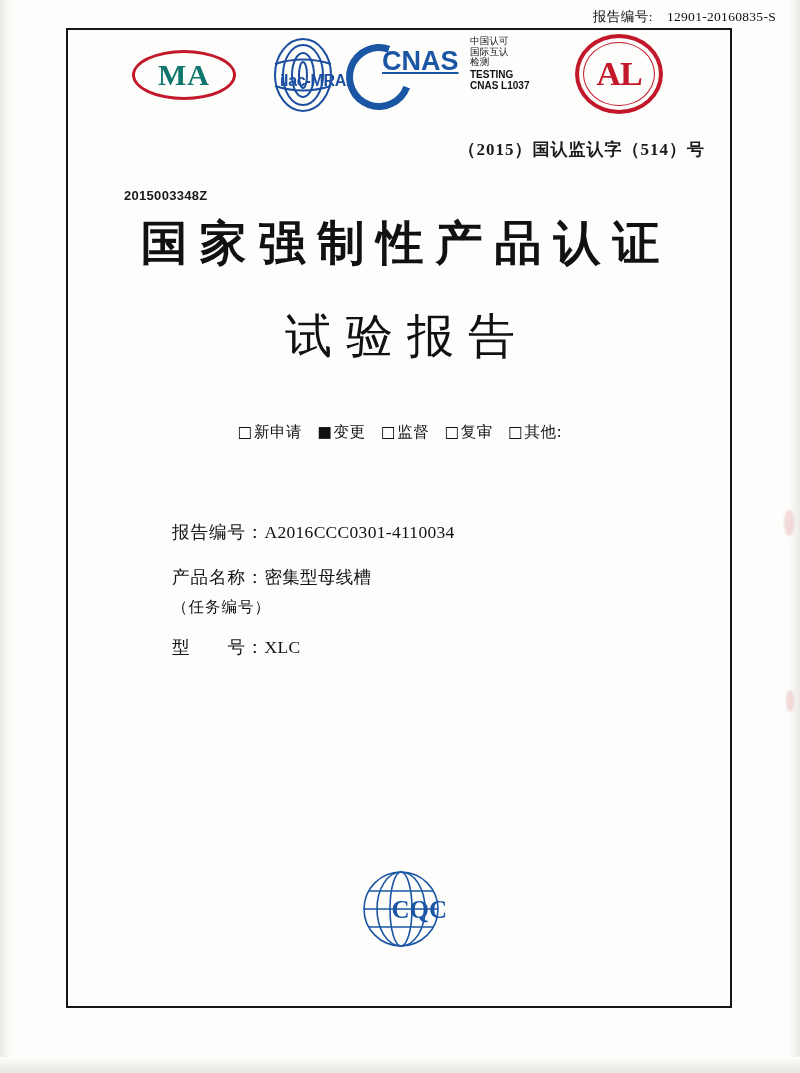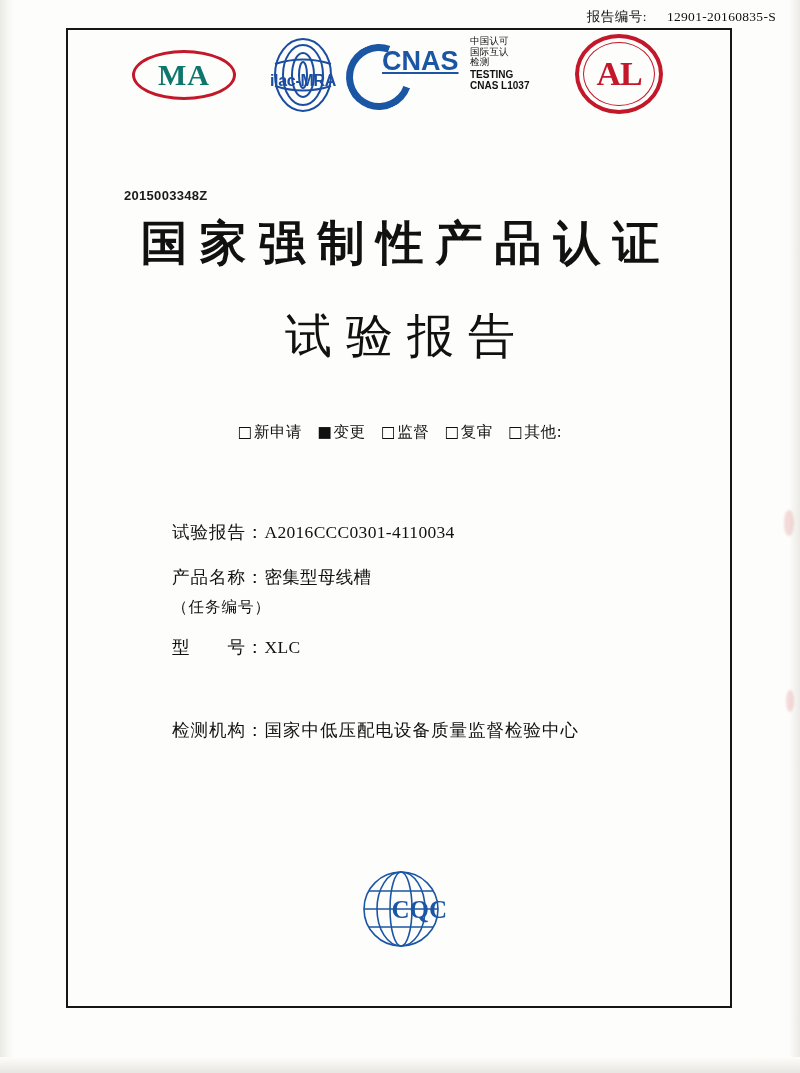--- a/index.html
+++ b/index.html
@@ -44,21 +44,21 @@
   .report-no {
     position: absolute;
     top: 8px;
     right: 24px;
     font-size: 13.5px;
     letter-spacing: .5px;
     white-space: nowrap;
     color: #111;
     font-family: "Liberation Serif", serif;
   }
-  .report-no .label { margin-right: 16px; }
+  .report-no .label { margin-right: 10px; }
   .report-no .value { letter-spacing: .3px; }
 
   
   .frame {
     position: absolute;
     left: 66px;
     top: 28px;
     width: 666px;
     height: 980px;
     border: 2px solid #161616;
@@ -108,21 +108,21 @@
     top: 8px;
     width: 86px;
     height: 78px;
   }
   .ilac svg { display:block; }
   .ilac .word {
     position: absolute;
     left: 0;
     top: 36px;
     width: 86px;
-    text-align: center;
+    text-align: right;
     font-size: 16px;
     font-weight: bold;
     color: #1b4ea0;
     font-family: "Liberation Sans", sans-serif;
     letter-spacing: -.3px;
   }
 
   
   .cnas {
     position: absolute;
@@ -401,50 +401,48 @@
     </div>
 
     <div class="al">
       <div class="outer"></div>
       <div class="inner"></div>
       <div class="mark">AL</div>
     </div>
   </div>
 
   <div class="code-left">2015003348Z</div>
+  <div class="code-right">（2015）国认监认字（514）号</div>
 
   <div class="title1">国家强制性产品认证</div>
   <div class="title2">试验报告</div>
 
   <div class="check-row">
     <span class="item box-empty">新申请</span>
     <span class="item box-filled">变更</span>
     <span class="item box-empty">监督</span>
     <span class="item box-empty">复审</span>
     <span class="item box-empty">其他:</span>
   </div>
 
   <div class="fields">
     <div class="field">
-      <span class="k">试验报告：</span><span class="v">A2016CCC0301-4110034</span>
+      <span class="k">报告编号：</span><span class="v">A2016CCC0301-4110034</span>
     </div>
     <div class="field">
       <span class="k">产品名称：</span><span class="v">密集型母线槽</span>
     </div>
     <div class="field sub">
       <span class="k">（任务编号）</span>
     </div>
     <div class="field">
       <span class="k">型　　号：</span><span class="v">XLC</span>
     </div>
   </div>
 
-  <div class="inst">
-    <span>检测机构：</span><span>国家中低压配电设备质量监督检验中心</span>
-  </div>
 
   <div class="cqc">
     <svg width="92" height="78" viewBox="0 0 92 78">
       <g fill="none" stroke="#1b56a4" stroke-width="1.6">
         <circle cx="46" cy="39" r="37"></circle>
         <ellipse cx="46" cy="39" rx="24" ry="37"></ellipse>
         <ellipse cx="46" cy="39" rx="11" ry="37"></ellipse>
         <line x1="9" y1="39" x2="83" y2="39"></line>
         <path d="M14 21 h64"></path>
         <path d="M14 57 h64"></path>

